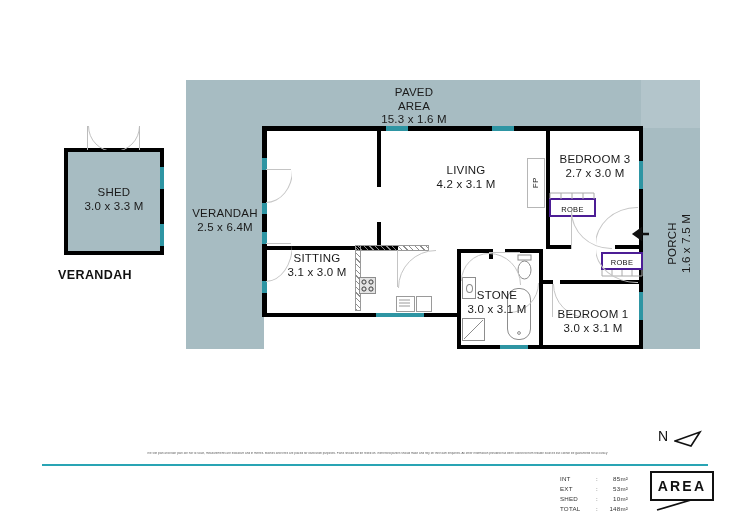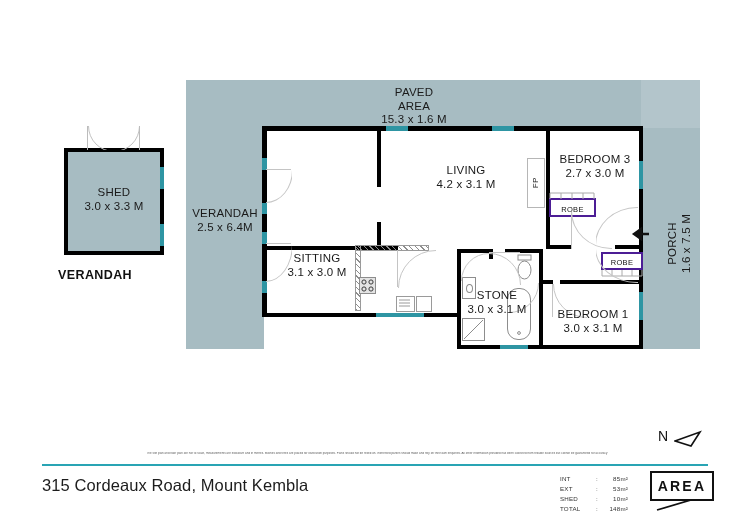--- a/index.html
+++ b/index.html
@@ -302,21 +302,20 @@
     <path d="M21 7 L9 7 M13 2 L6 7 L13 12 Z" stroke="#111" stroke-width="2.4" fill="#111"></path>
   </svg>
 
   <div id="north">N</div>
   <svg id="northarrow" viewBox="0 0 28 18">
     <path d="M1 11 L26 2 L17 16 Z" fill="none" stroke="#111" stroke-width="1.6"></path>
   </svg>
 
   <div id="disclaimer">The site plan and floor plan are not to scale, measurements are indicative and in metres. Bushes and trees are placed for illustration purposes. Plans should not be relied on. Interested parties should make and rely on their own enquiries. All other information provided has been collected from reliable sources but cannot be guaranteed for accuracy</div>
   <div id="rule"></div>
-  <div id="address">315 Cordeaux Road, Mount Kembla</div>
 
   <div id="areas">
     <table>
       <tbody>
         <tr>
           <td class="k">INT</td>
           <td class="c">:</td>
           <td class="v">85m²</td>
         </tr>
         <tr>

